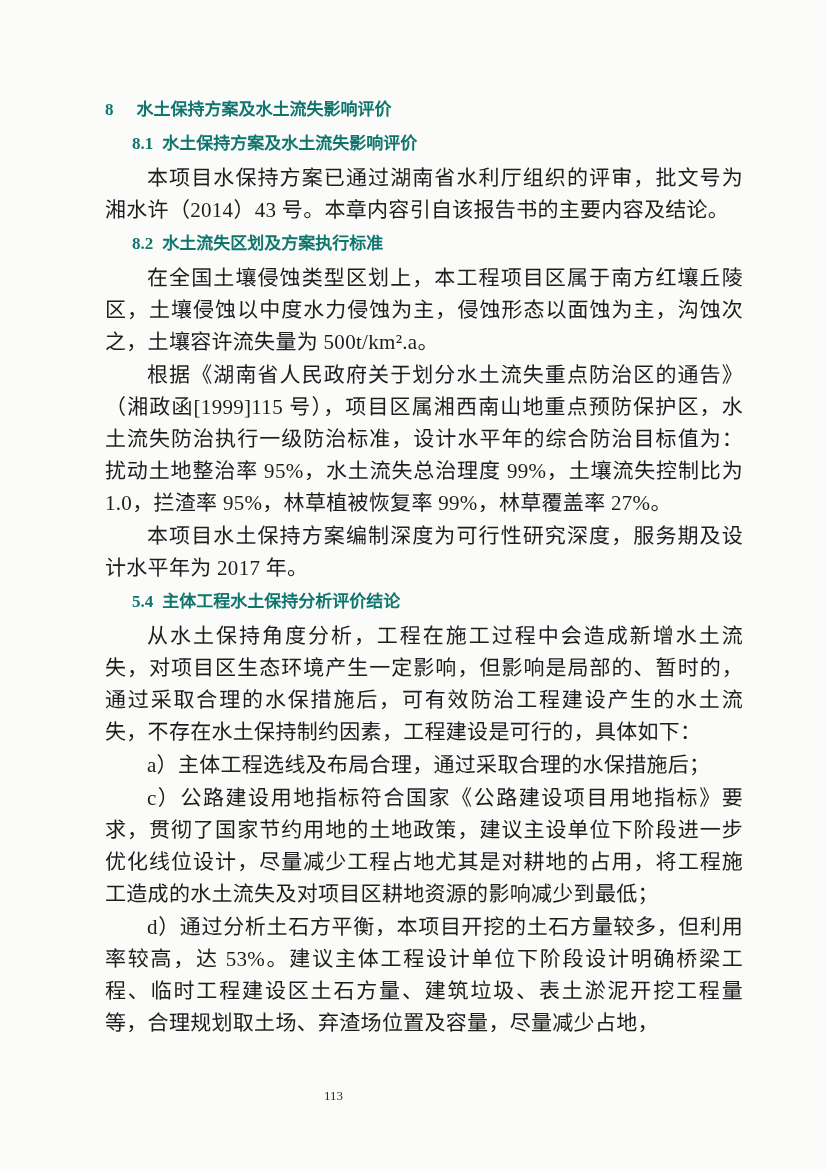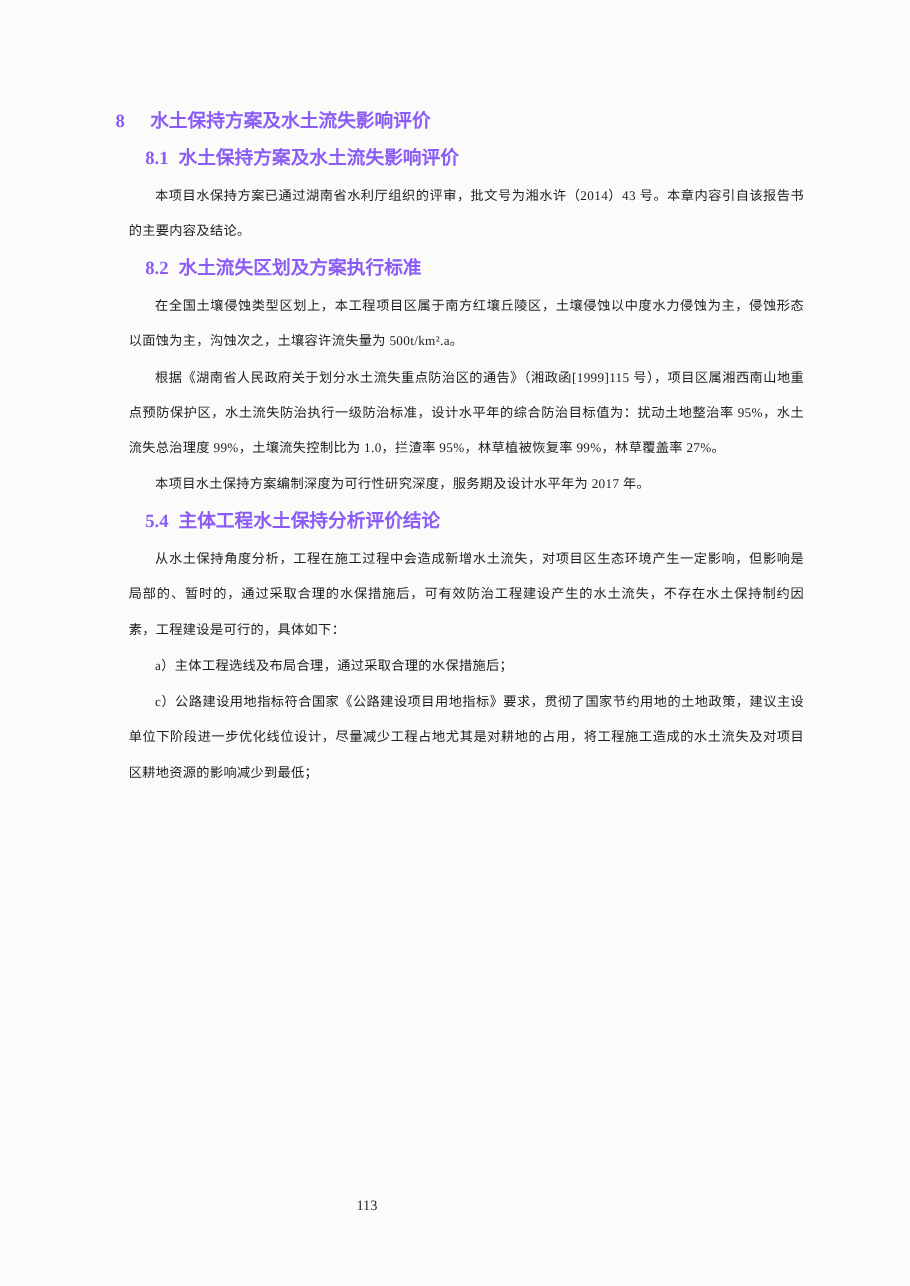--- a/index.html
+++ b/index.html
@@ -25,28 +25,28 @@
   }
   .content {
     width: 638px;
   }
   .h1, .h2 {
     font-weight: bold;
     font-size: 17px;
     line-height: 32px;
     margin: 2px 0;
     white-space: nowrap;
-    color: #8b5cf6;
+    color: #0f766e;
   }
   .h1 .num { margin-right: 23px; }
   .h2 .num { margin-right: 9px; margin-left: 27px; }
   .para {
-    font-size: 12px;
+    font-size: 21px;
     line-height: 32px;
-    margin: 1px 12px;
+    margin: 1px 0;
     text-align: justify;
     text-justify: inter-ideograph;
     text-indent: 2em;
     letter-spacing: 0.3px;
   }
   .footer {
     position: absolute;
     left: 0;
     top: 1088px;
     width: 667px;
@@ -64,18 +64,19 @@
       <div class="h2"><span class="num">8.1</span><span class="title">水土保持方案及水土流失影响评价</span></div>
       <div class="para">本项目水保持方案已通过湖南省水利厅组织的评审，批文号为湘水许（2014）43 号。本章内容引自该报告书的主要内容及结论。</div>
       <div class="h2"><span class="num">8.2</span><span class="title">水土流失区划及方案执行标准</span></div>
       <div class="para">在全国土壤侵蚀类型区划上，本工程项目区属于南方红壤丘陵区，土壤侵蚀以中度水力侵蚀为主，侵蚀形态以面蚀为主，沟蚀次之，土壤容许流失量为 500t/km².a。</div>
       <div class="para">根据《湖南省人民政府关于划分水土流失重点防治区的通告》（湘政函[1999]115 号），项目区属湘西南山地重点预防保护区，水土流失防治执行一级防治标准，设计水平年的综合防治目标值为：扰动土地整治率 95%，水土流失总治理度 99%，土壤流失控制比为 1.0，拦渣率 95%，林草植被恢复率 99%，林草覆盖率 27%。</div>
       <div class="para">本项目水土保持方案编制深度为可行性研究深度，服务期及设计水平年为 2017 年。</div>
       <div class="h2"><span class="num">5.4</span><span class="title">主体工程水土保持分析评价结论</span></div>
       <div class="para">从水土保持角度分析，工程在施工过程中会造成新增水土流失，对项目区生态环境产生一定影响，但影响是局部的、暂时的，通过采取合理的水保措施后，可有效防治工程建设产生的水土流失，不存在水土保持制约因素，工程建设是可行的，具体如下：</div>
       <div class="para">a）主体工程选线及布局合理，通过采取合理的水保措施后；</div>
       <div class="para">c）公路建设用地指标符合国家《公路建设项目用地指标》要求，贯彻了国家节约用地的土地政策，建议主设单位下阶段进一步优化线位设计，尽量减少工程占地尤其是对耕地的占用，将工程施工造成的水土流失及对项目区耕地资源的影响减少到最低；</div>
+      <div class="para">d）通过分析土石方平衡，本项目开挖的土石方量较多，但利用率较高，达 53%。建议主体工程设计单位下阶段设计明确桥梁工程、临时工程建设区土石方量、建筑垃圾、表土淤泥开挖工程量等，合理规划取土场、弃渣场位置及容量，尽量减少占地，</div>
     </div>
 </div>
 
 <div class="footer">
   <span>113</span>
 </div>
 
 </body></html>

